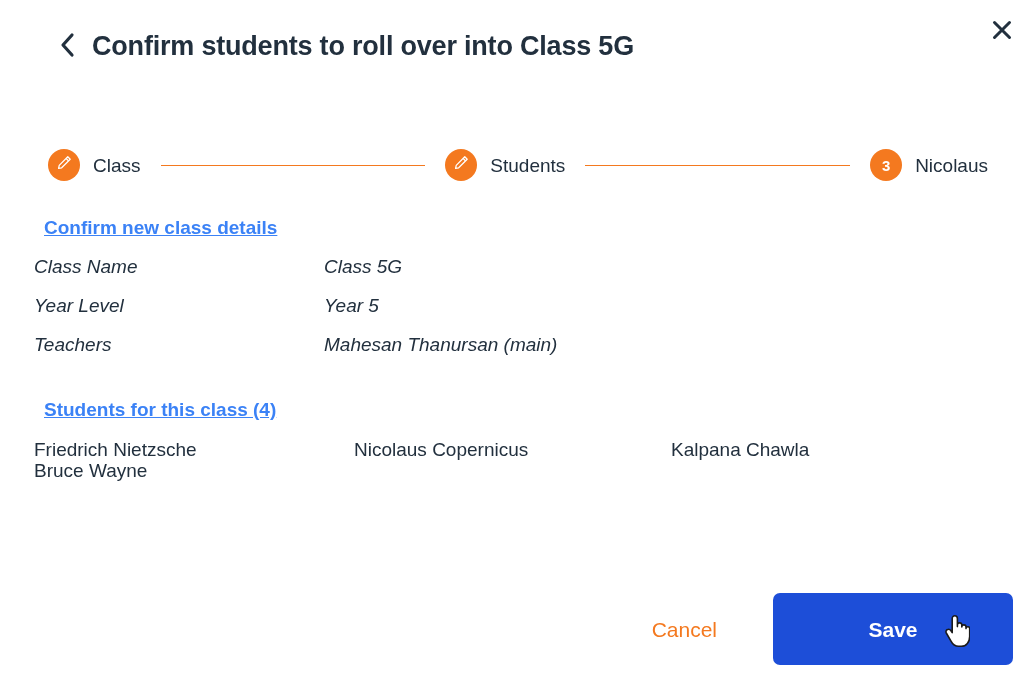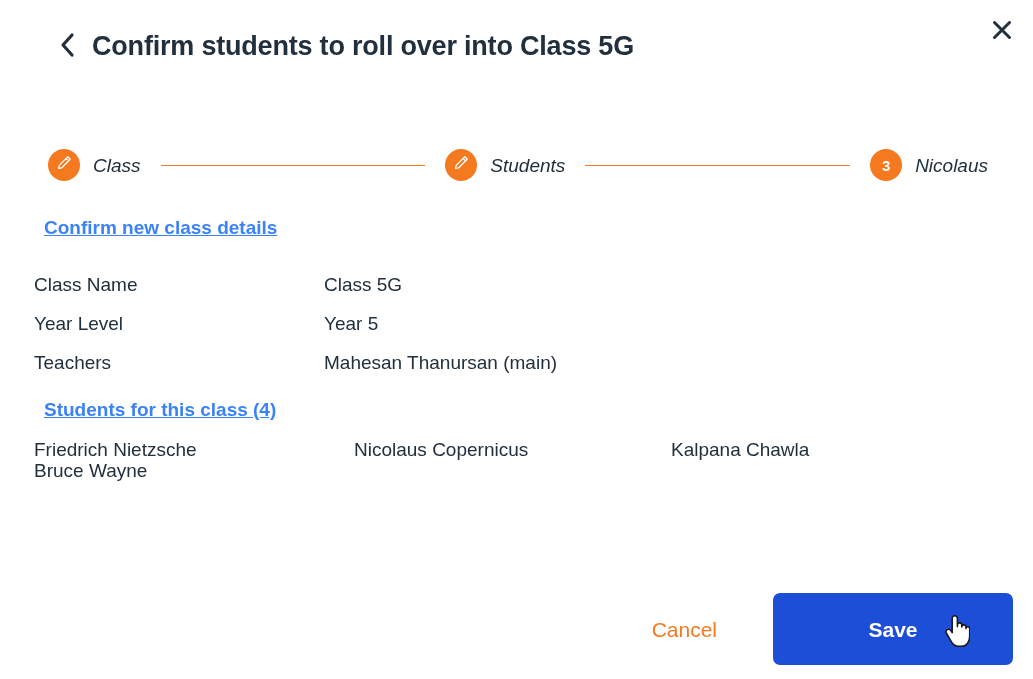--- a/index.html
+++ b/index.html
@@ -99,21 +99,20 @@
     font-weight: bold;
     line-height: 1;
   }
 
   .step-label {
     margin-left: 13px;
     font-size: 19px;
     color: #22303E;
     white-space: nowrap;
     line-height: 1;
-    font-style: italic;
   }
 
   .step-connector {
     flex: 1 1 auto;
     height: 1px;
     background: #F4791F;
     margin: 0 20px;
     min-width: 30px;
   }
 
@@ -134,21 +133,22 @@
   .detail-rows {
     position: absolute;
     top: 257px;
     left: 34px;
     width: 700px;
   }
 
   .detail-row {
     display: flex;
     height: 39px;
-    align-items: flex-end;
+    align-items: flex-start;
+    font-style: italic;
   }
 
   .detail-label {
     width: 290px;
     font-size: 19px;
     color: #22303E;
     line-height: 1.1;
     flex: 0 0 auto;
   }
 

